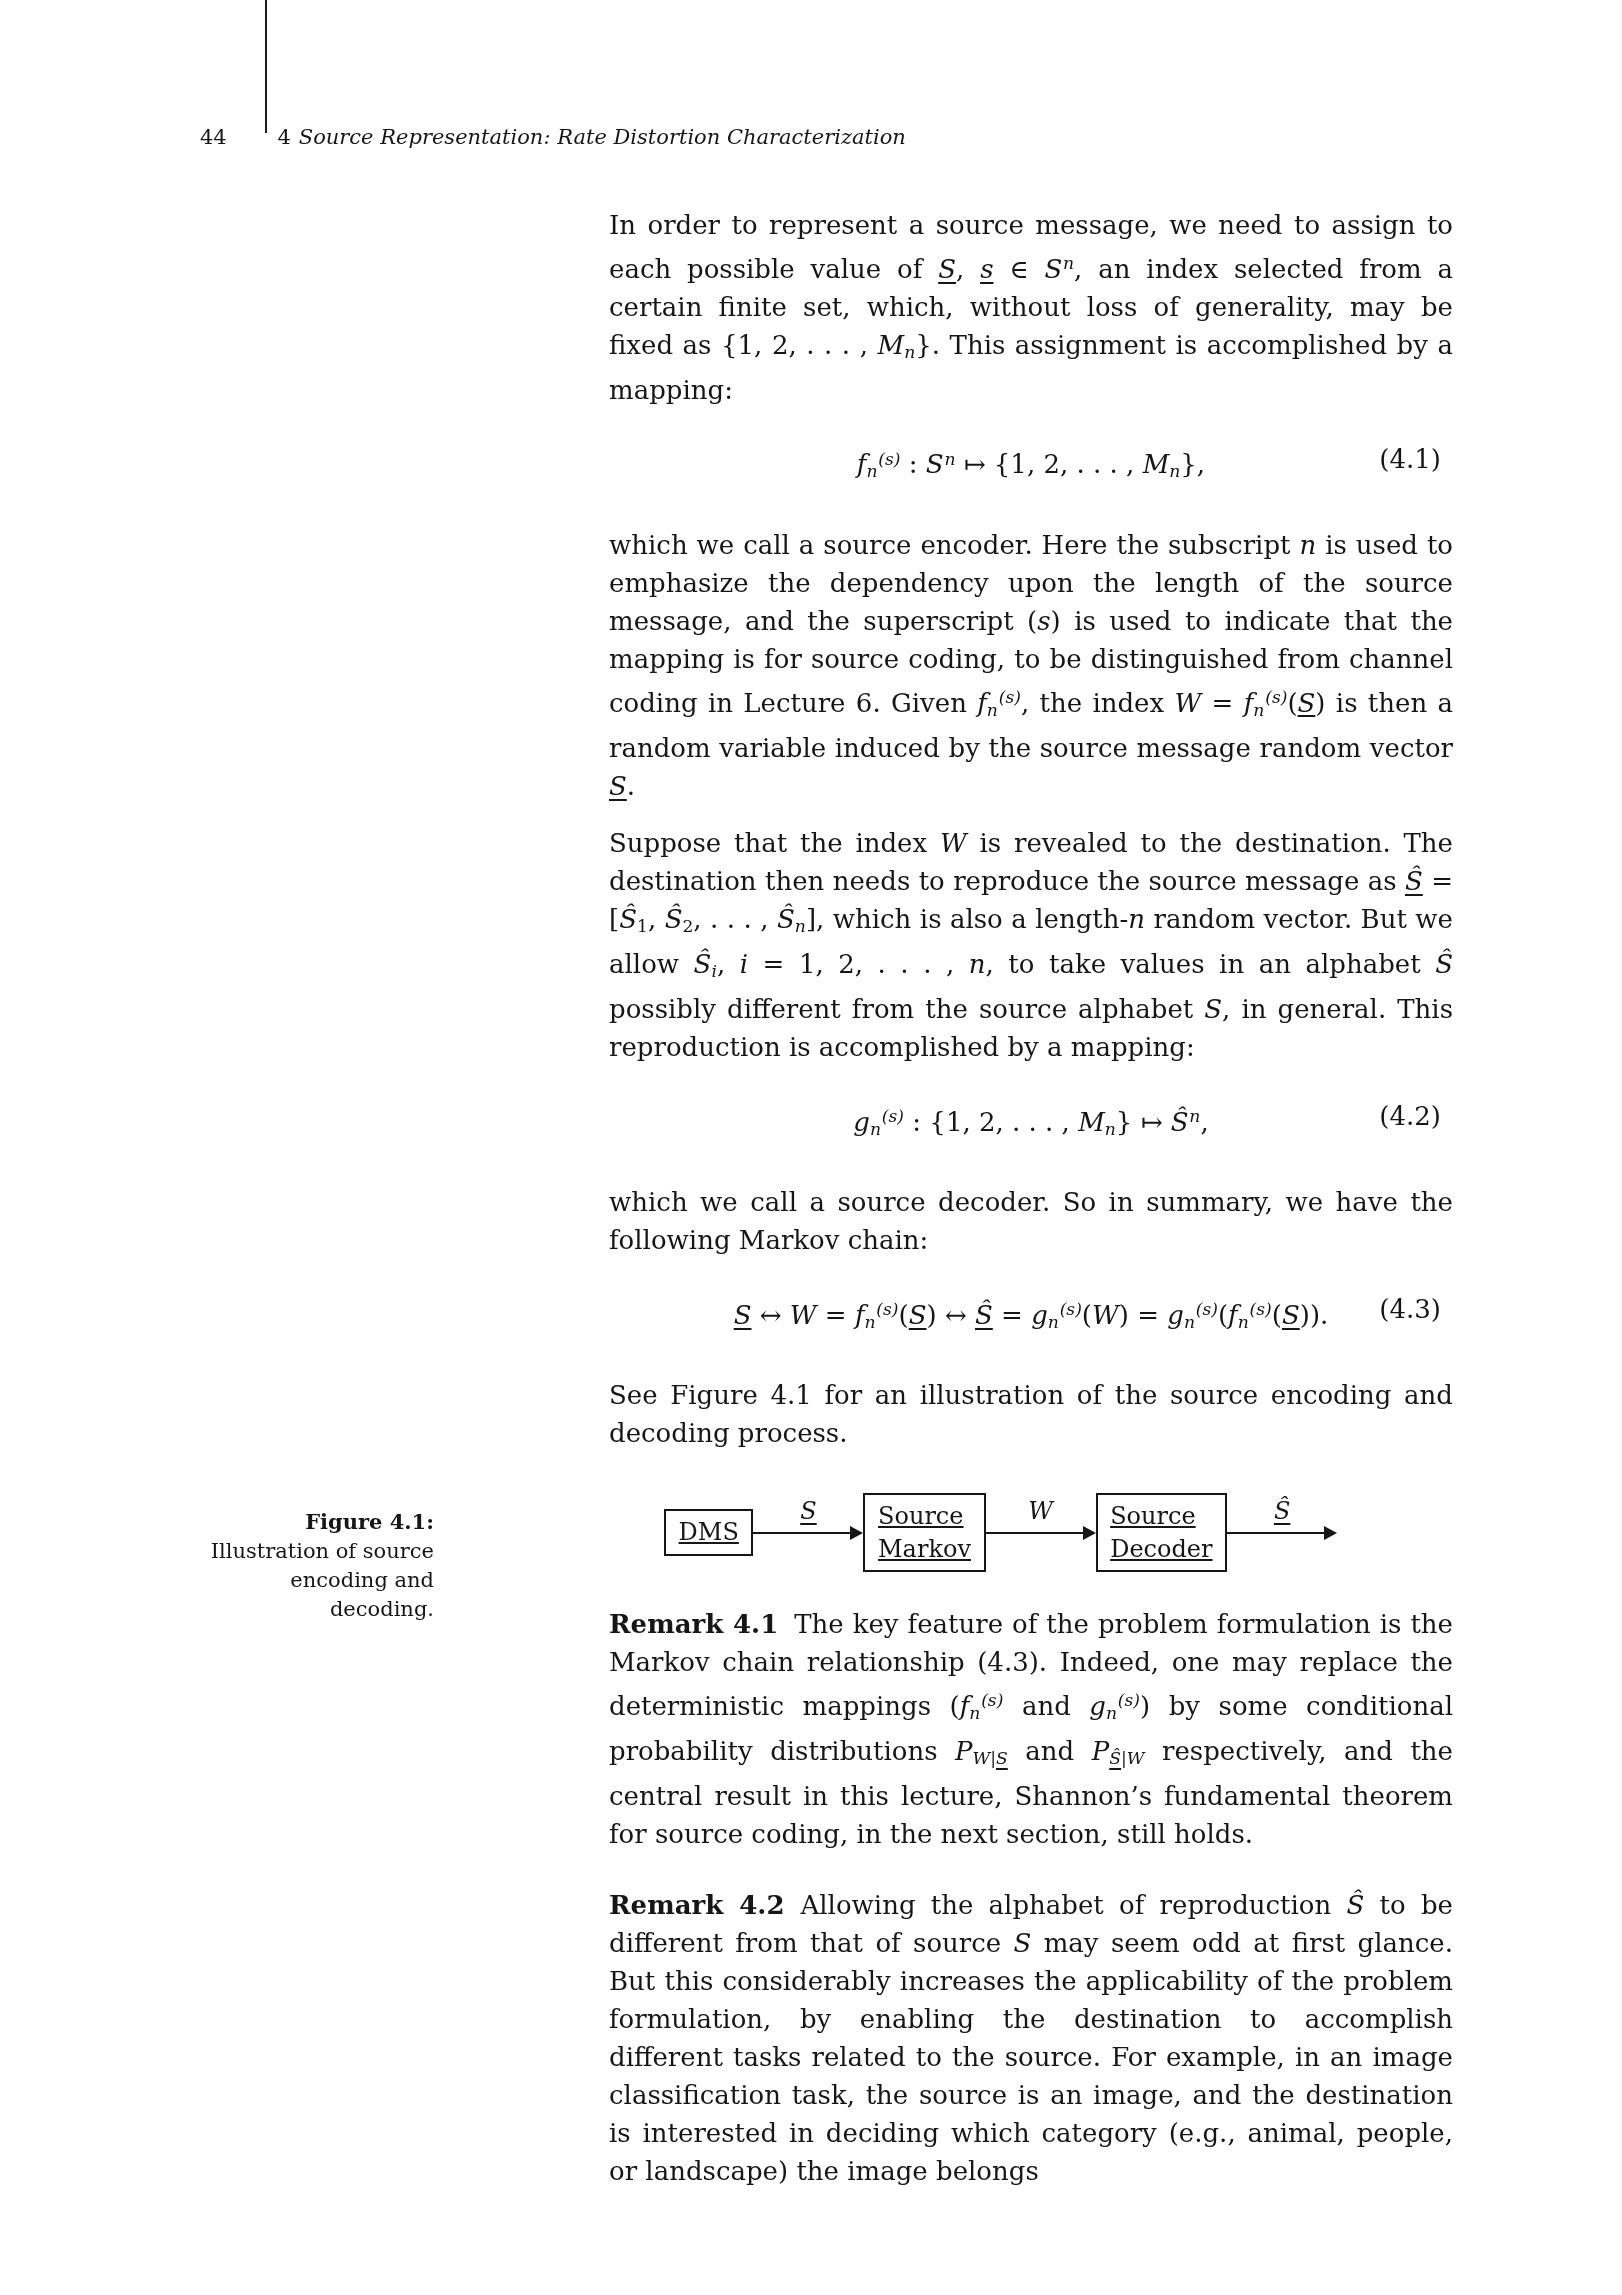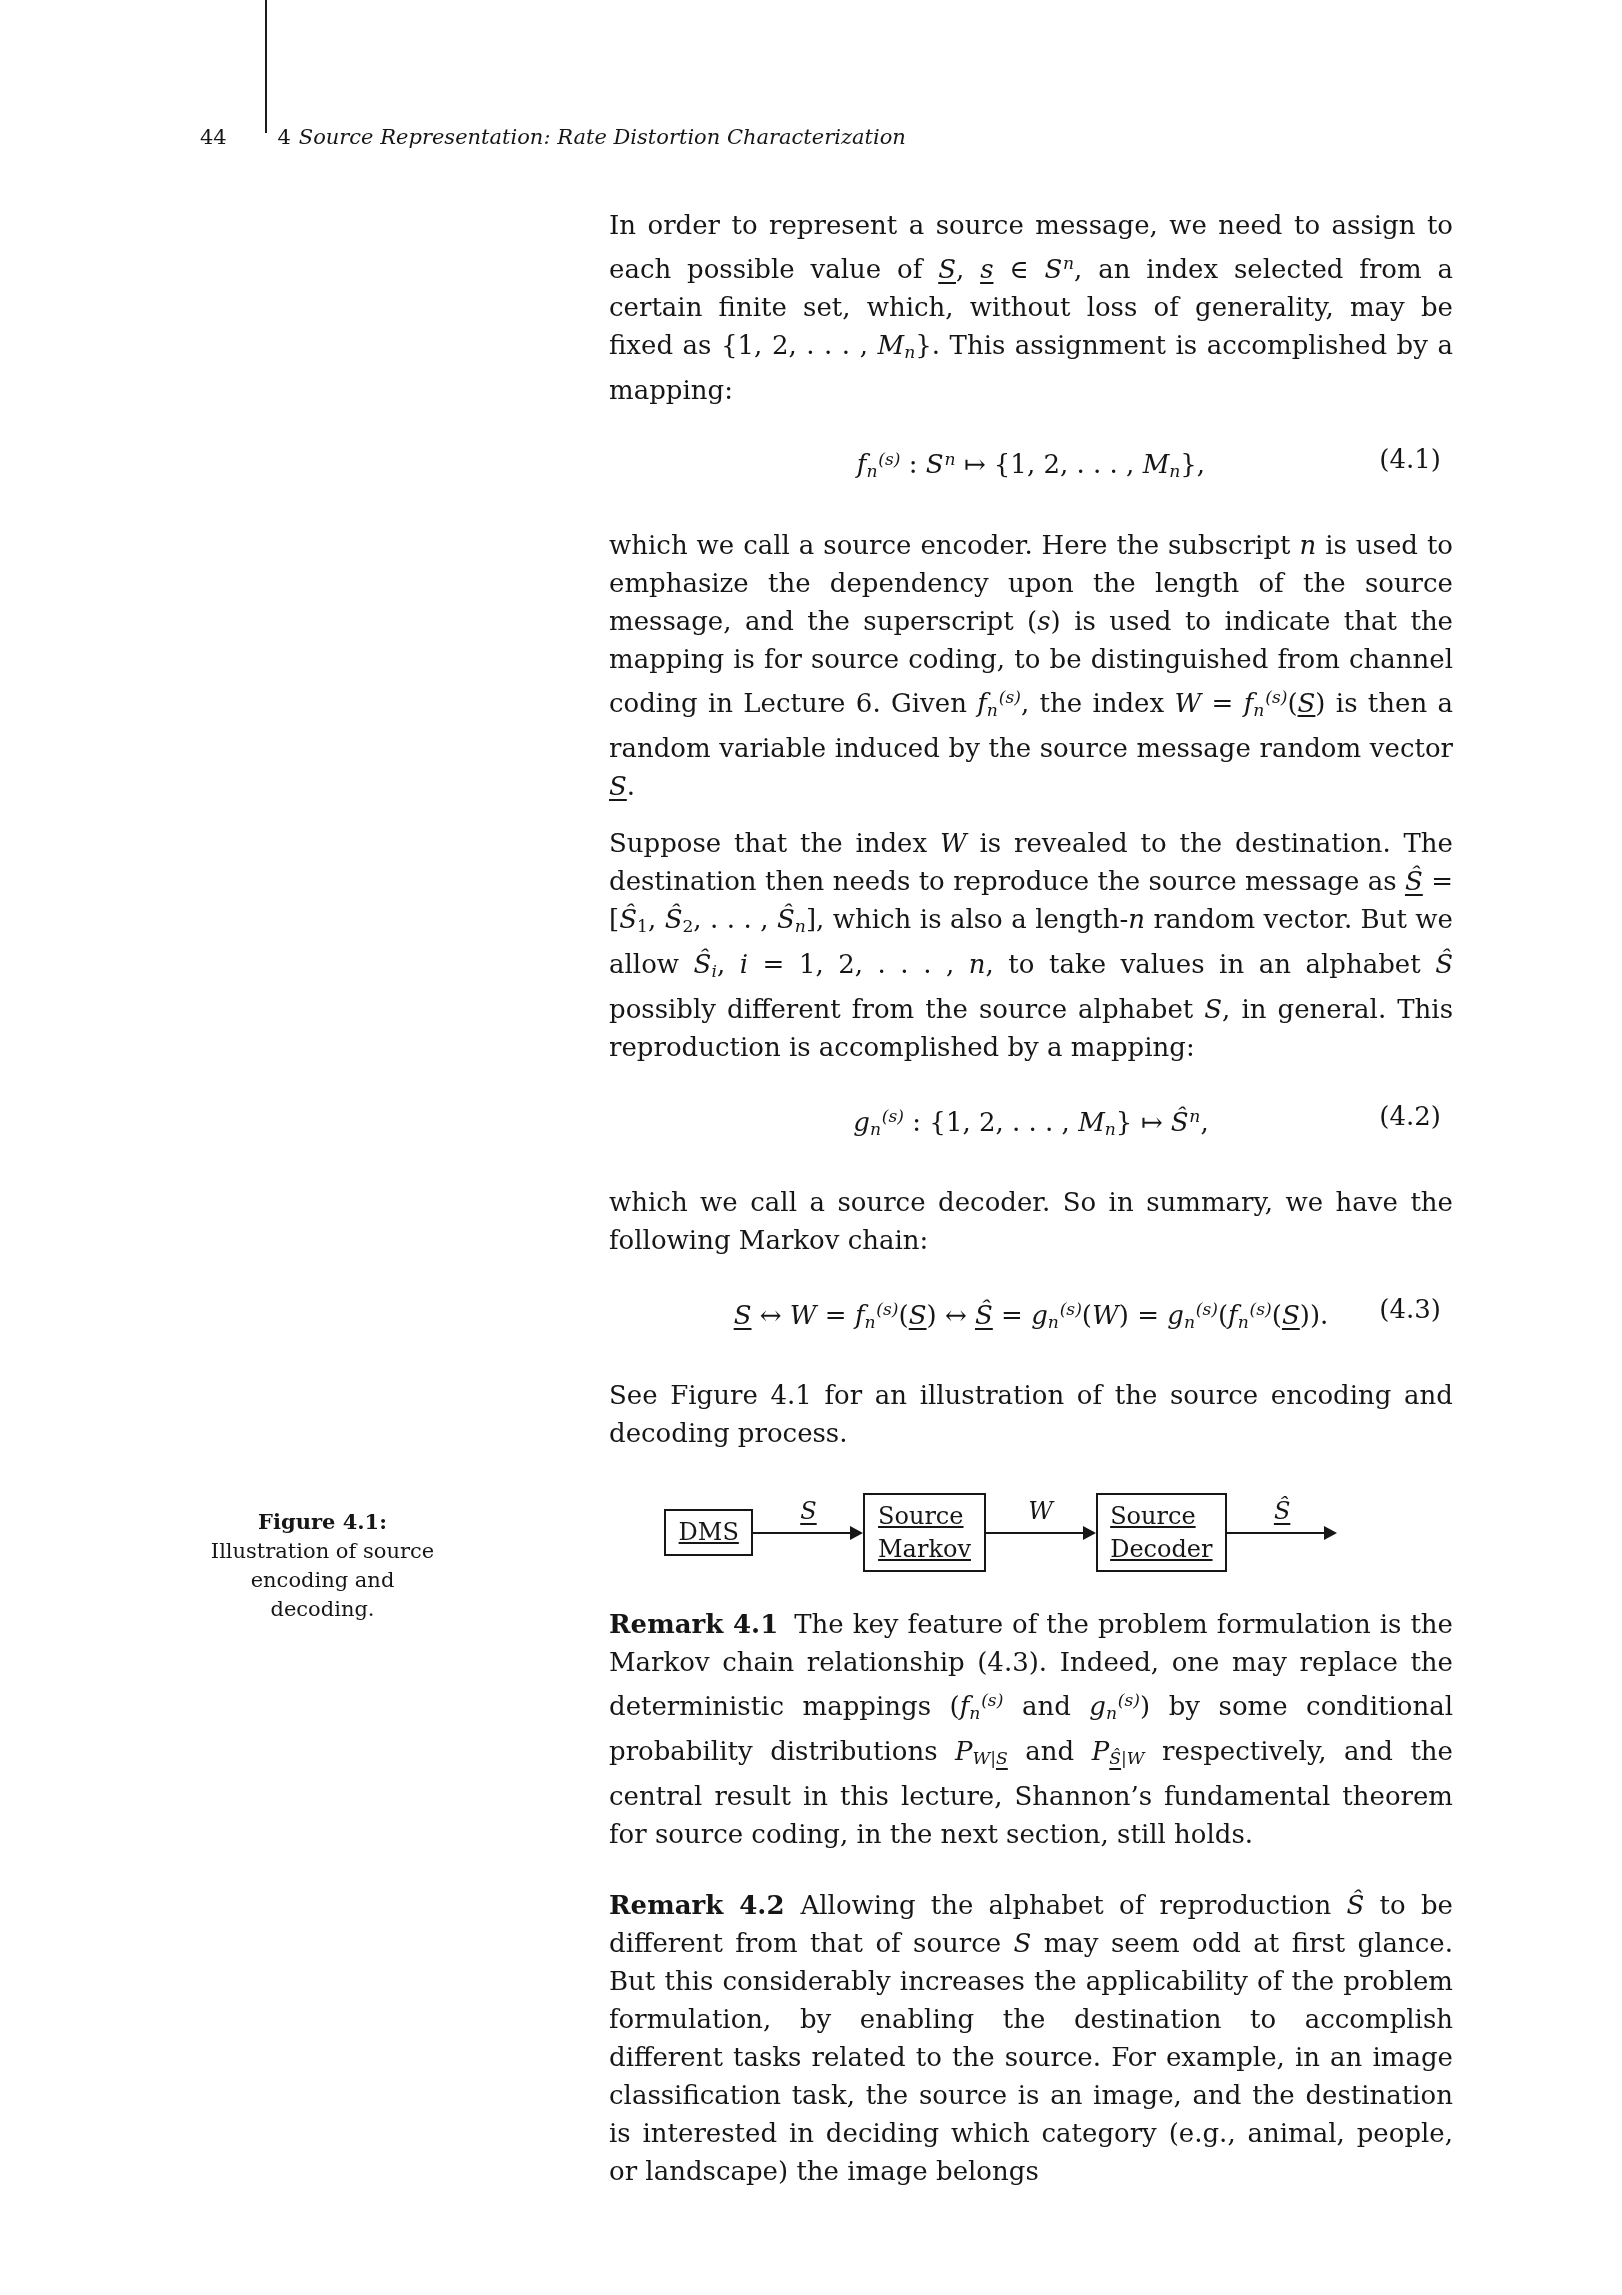--- a/index.html
+++ b/index.html
@@ -35,21 +35,21 @@
   .seg-iu,.seg-subiu{text-decoration:underline;text-decoration-thickness:1.6px;text-underline-offset:3.9px;}
   .seg-sub,.seg-subn,.seg-subiu{font-size:66%;vertical-align:-0.25em;}
   .seg-sup,.seg-supn{font-size:66%;vertical-align:0.5em;margin-left:0.8px;}
   
   .equation{position:relative;margin:31px 0 35px 0;text-align:center;}
   .eq-number{position:absolute;right:12px;top:0;}
   
   .fig{position:relative;margin:41px 0 23.6px 0;}
   .margin-caption{
     position:absolute;left:-422px;top:14px;width:247px;
-    font-size:21px;line-height:29px;text-align:center;margin-left:12px;
+    font-size:21px;line-height:29px;text-align:right;
   }
   .cap-label{font-weight:bold;}
   .diagram{display:flex;align-items:center;margin-left:55px;text-decoration:underline;}
   .fbox{
     border:2.4px solid #161616;
     padding:4.7px 12.6px;
     font-size:24px;line-height:33px;
     display:flex;flex-direction:column;justify-content:center;
   }
   .bl{display:block;}

